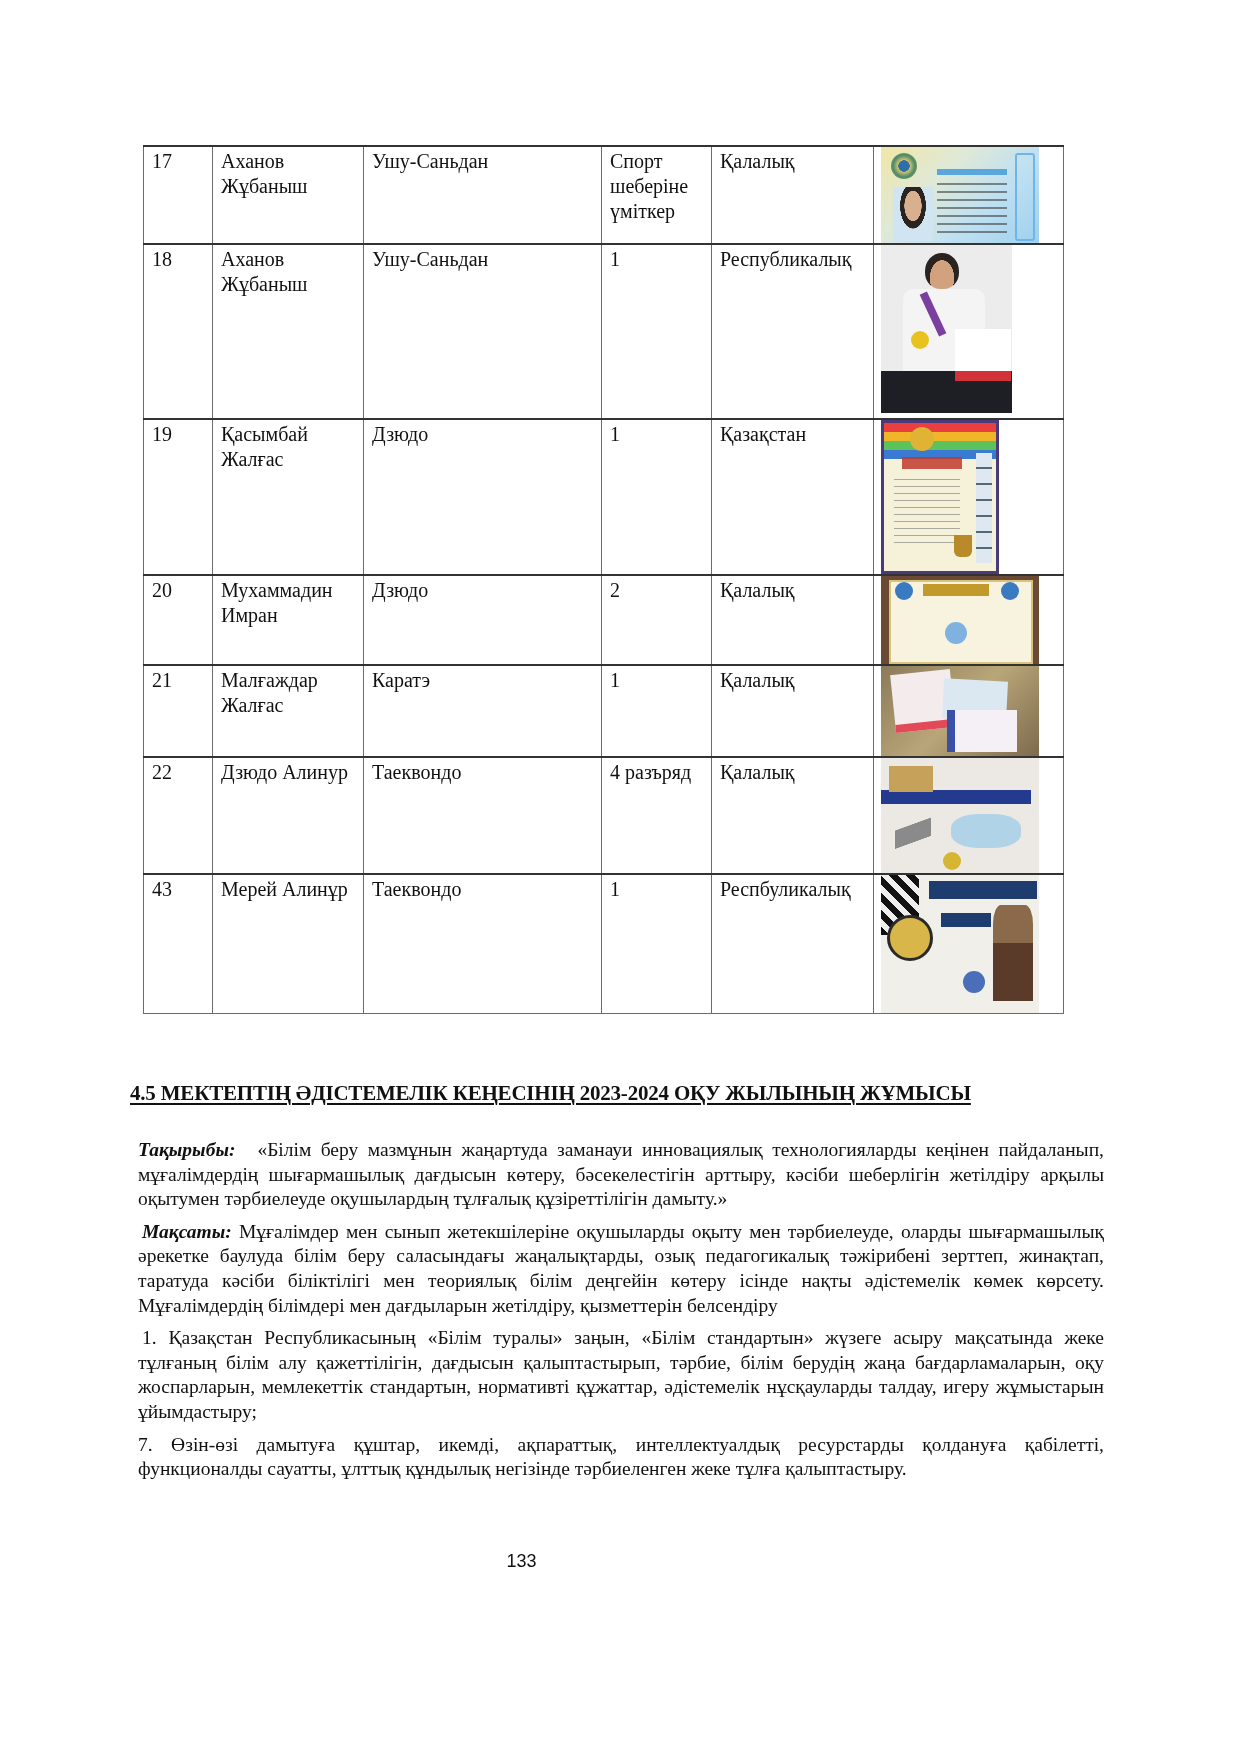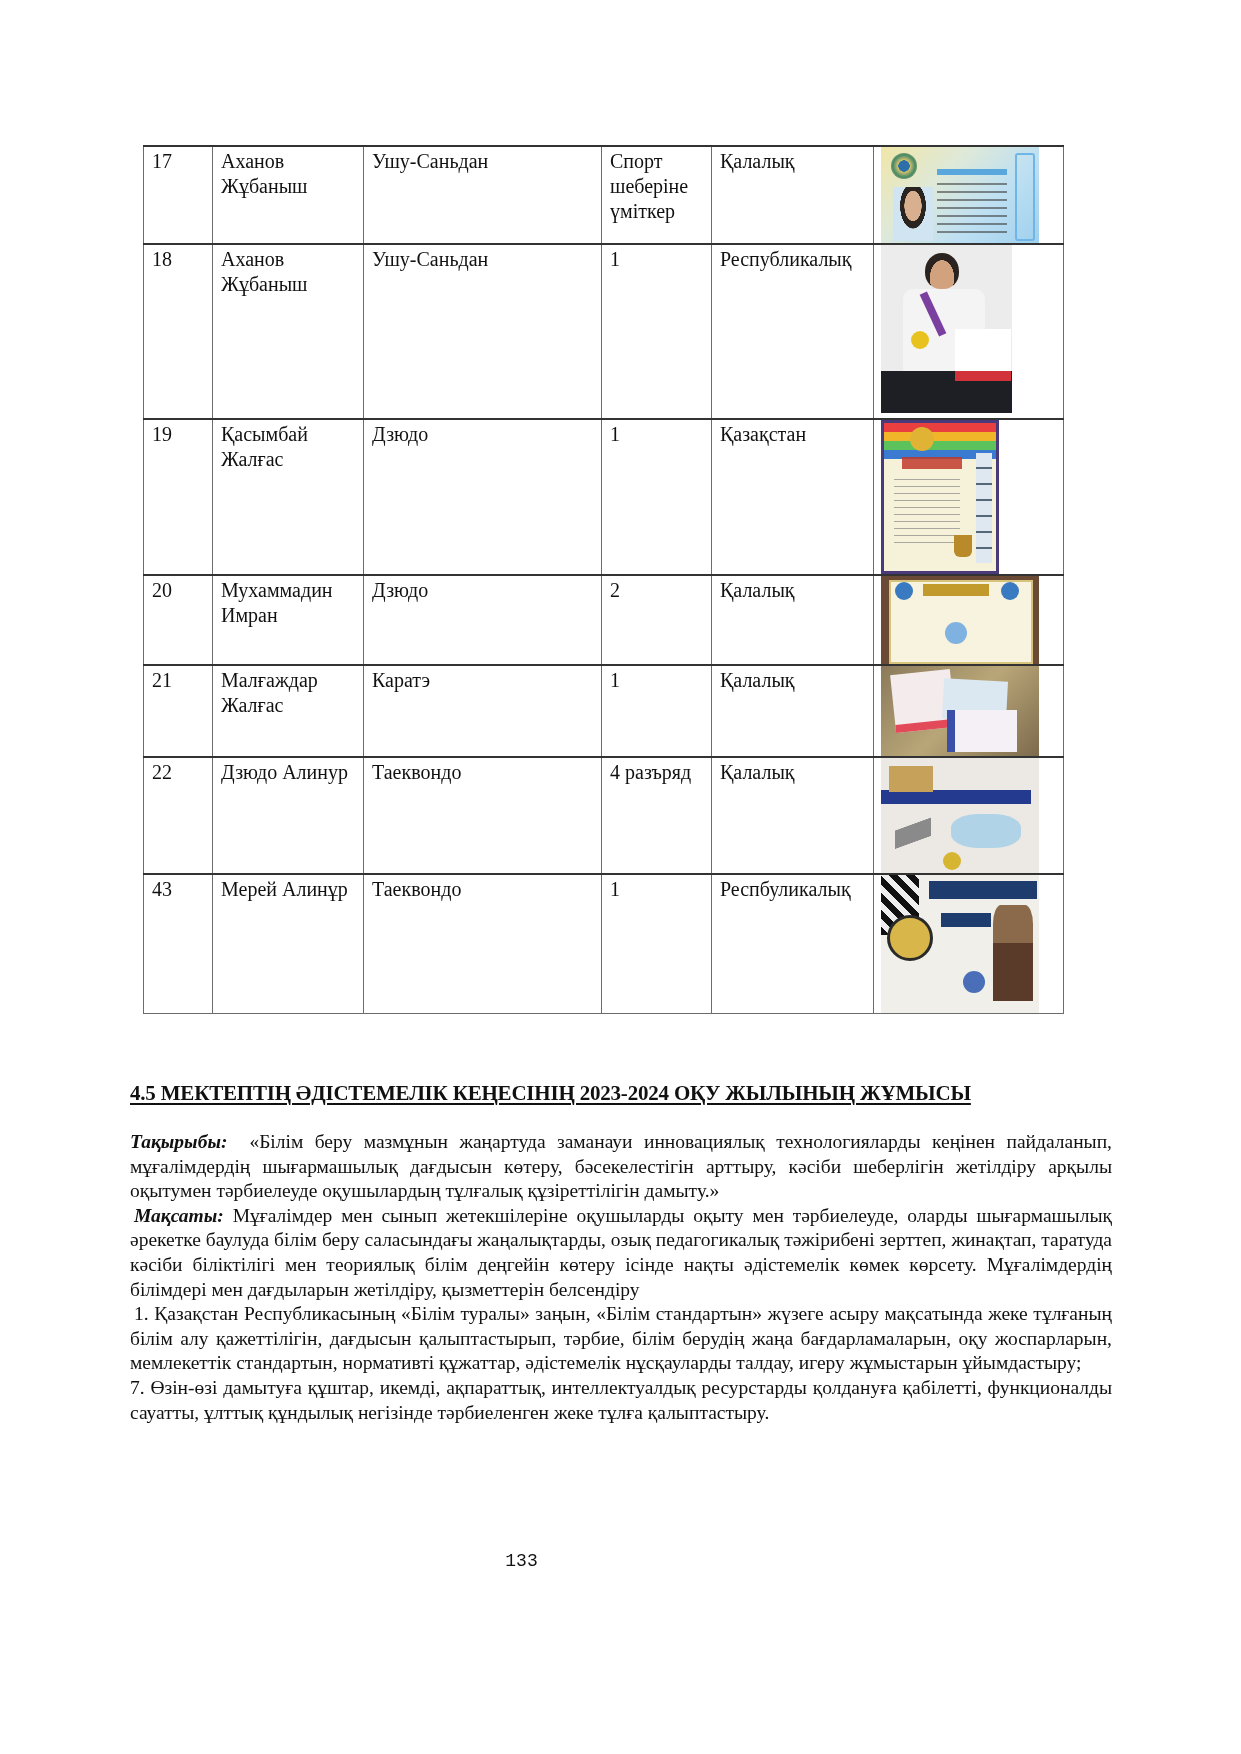--- a/index.html
+++ b/index.html
@@ -90,27 +90,27 @@
   .heading {
     position: absolute; left: 130px; top: 1081px; width: 1000px;
     font-weight: bold; font-size: 21px; line-height: 24px;
     text-decoration: underline; text-underline-offset: 3px; text-decoration-thickness: 2px;
     white-space: nowrap; letter-spacing: -0.2px;
   }
   .body {
     position: absolute; left: 130px; top: 1130px; width: 982px;
     font-size: 19.5px; line-height: 24.6px; text-align: justify;
   }
-  .body p { margin: 0; }
+  .body p { margin: 8px; }
   .lbl { font-weight: bold; font-style: italic; }
   .indent-sp { display: inline-block; width: 22px; }
   .small-sp { display: inline-block; width: 4px; }
   .page-num {
     position: absolute; left: 0; width: 1043px; top: 1551px; text-align: center;
-    font-family: Liberation Mono, monospace; font-size: 18px;
+    font-family: Liberation Sans, sans-serif; font-size: 18px;
   }
 </style>
 </head>
 <body>
 
 <div class="page">
 
   <table class="awards">
     <colgroup>
       <col style="width:69px">

